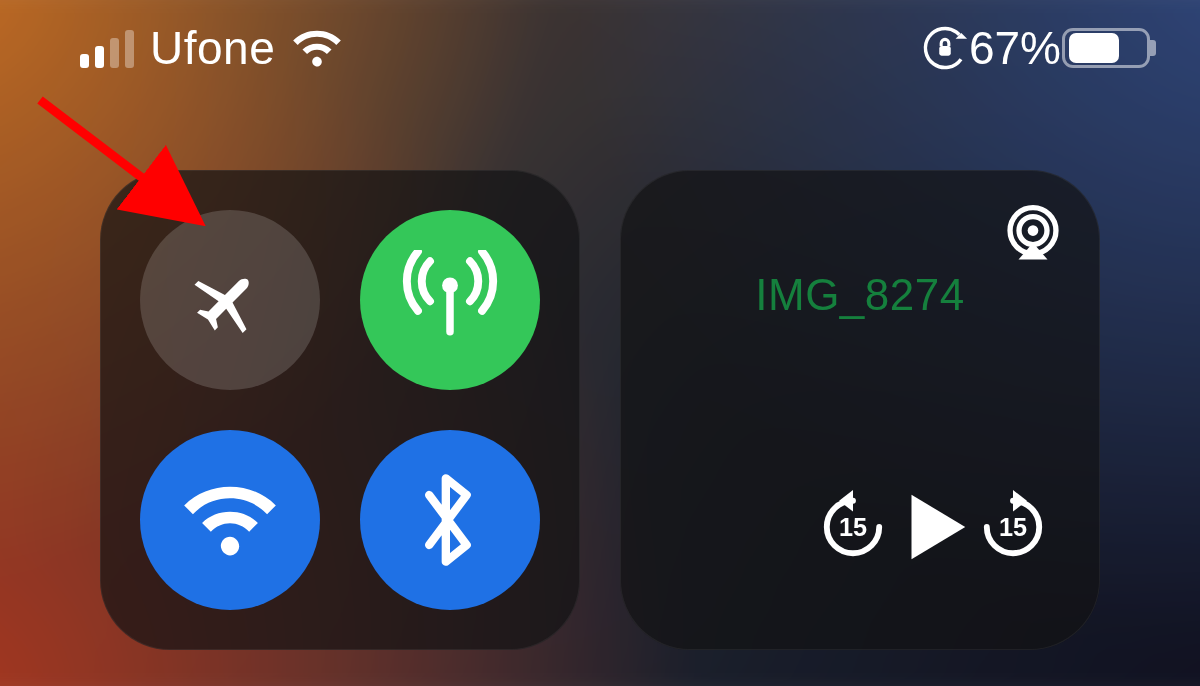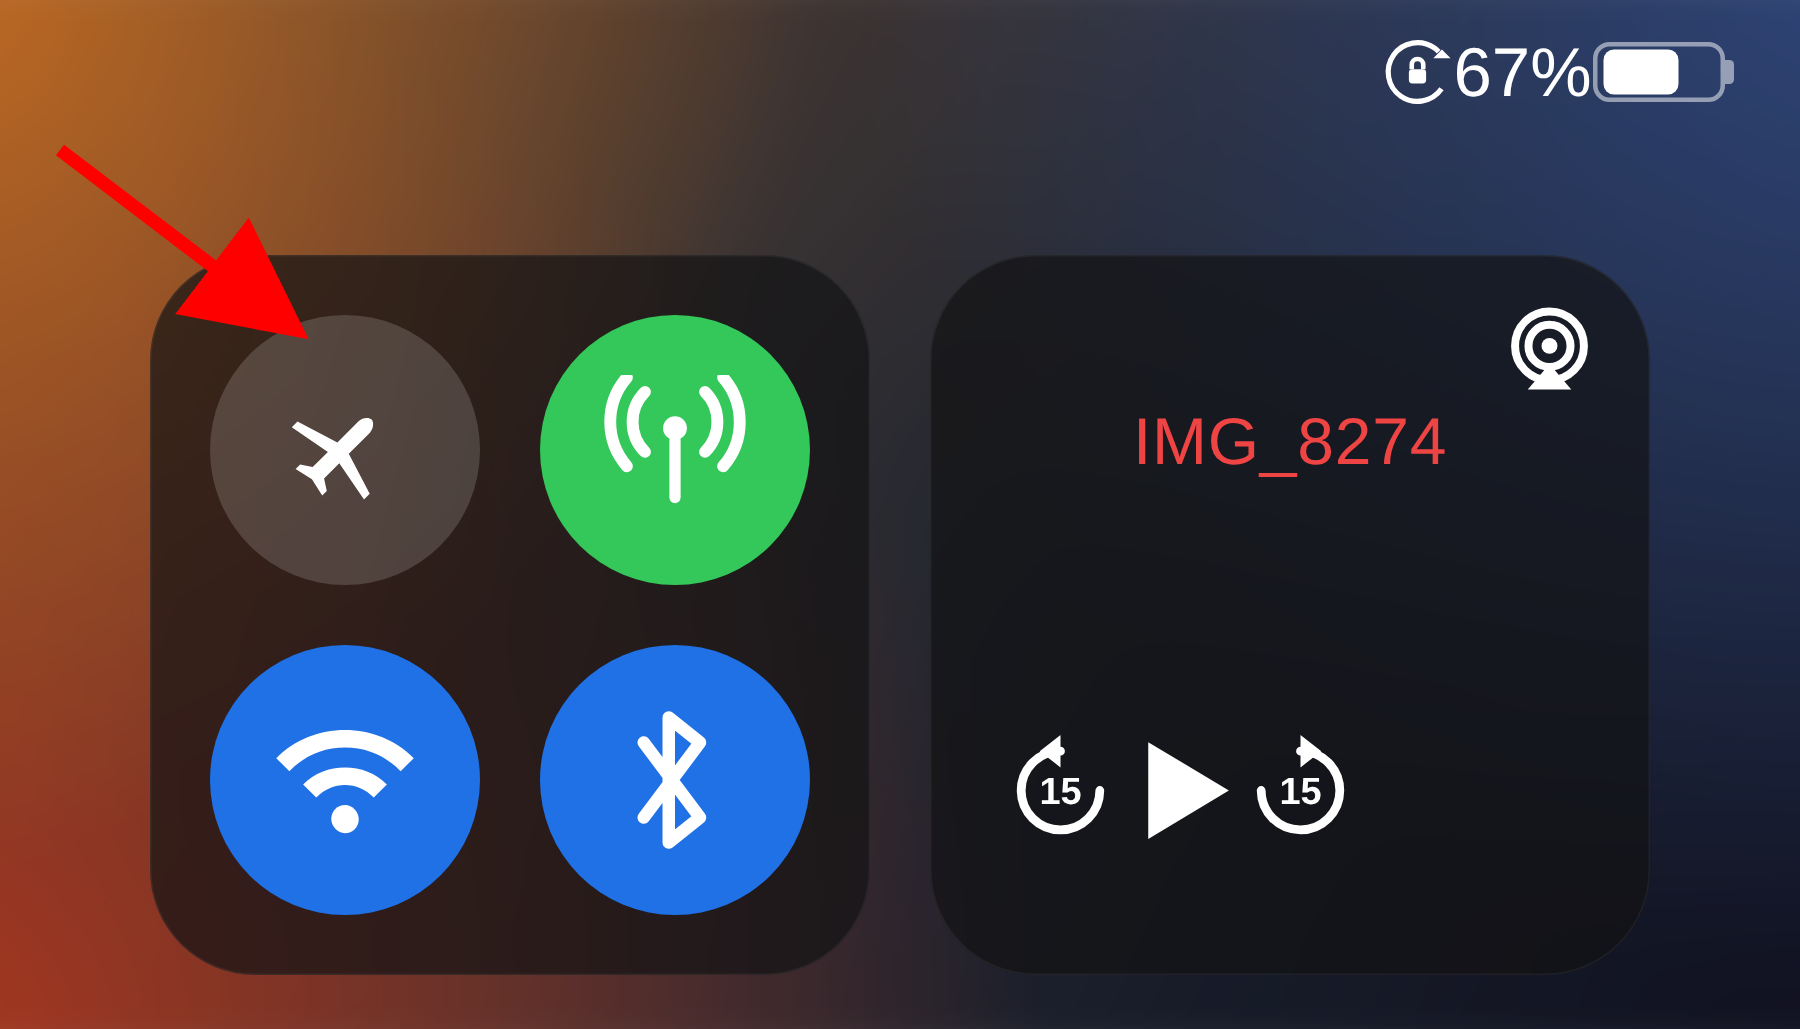--- a/index.html
+++ b/index.html
@@ -71,49 +71,64 @@
   .circle {
     width:180px; height:180px; border-radius:50%;
     display:flex; align-items:center; justify-content:center;
     color:#fff;
   }
   .c-off   { background: rgba(255,255,255,0.16); }
   .c-green { background: #34c759; }
   .c-blue  { background: #1f71e5; }
 
   
-  .media { position:relative; color:#ef4444; }
+  .media { position:relative; color:#15803d; }
   .airplay { position:absolute; top:34px; right:38px; }
   .media-title {
     position:absolute; top:100px; left:0; right:0; text-align:center;
     font-size:44px; font-weight:400; letter-spacing:0.5px;
   }
   .controls {
     position:absolute; bottom:80px; left:0; right:0;
-    display:flex; align-items:center; justify-content:flex-start;
+    display:flex; align-items:center; justify-content:flex-end;
     padding:0 50px;
   }
   .skip-btn, .play-btn { display:flex; align-items:center; justify-content:center; }
   .play-btn svg { display:block; }
 
   
   .arrow {
     position:absolute; top:90px; left:20px;
     pointer-events:none;
   }
 
   svg { display:block; }
 </style>
 </head>
 <body>
 
 <div class="bg"></div>
 <div class="dim"></div>
 
 <div class="status">
+  <div class="status-left">
+    <div class="sigbars">
+      <span class="on"></span>
+        <span class="on"></span>
+        <span></span>
+        <span></span>
+    </div>
+    <div class="carrier">Ufone</div>
+
+    <svg width="52" height="40" viewBox="0 0 24 18">
+      <path fill="#fff" d="M12 17.5c1.2 0 2.2-1 2.2-2.2S13.2 13 12 13s-2.2 1-2.2 2.2 1 2.3 2.2 2.3z"></path>
+      <path fill="#fff" d="M5.3 9.7l2.1 2.1C8.7 10.5 10.3 9.8 12 9.8s3.3.7 4.6 2l2.1-2.1C16.9 7.9 14.5 7 12 7S7.1 7.9 5.3 9.7z"></path>
+      <path fill="#fff" d="M1 5.5l2.1 2.1C5.5 5.1 8.6 3.8 12 3.8s6.5 1.3 8.9 3.8L23 5.5C20 2.5 16.1 1 12 1S4 2.5 1 5.5z"></path>
+    </svg>
+  </div>
 
   <div class="status-right">
 
     <svg width="46" height="46" viewBox="0 0 24 24">
       <circle cx="12" cy="12" r="10.2" fill="none" stroke="#fff" stroke-width="1.8" stroke-dasharray="50 14" transform="rotate(35 12 12)"></circle>
       <polygon points="20.5,4.2 23.5,7.2 17.5,7.2" fill="#fff"></polygon>
       <rect x="9" y="11" width="6" height="5" rx="1.2" fill="#fff"></rect>
       <path d="M10 11v-1.5a2 2 0 0 1 4 0V11" fill="none" stroke="#fff" stroke-width="1.6"></path>
     </svg>
     <div>67%</div>

